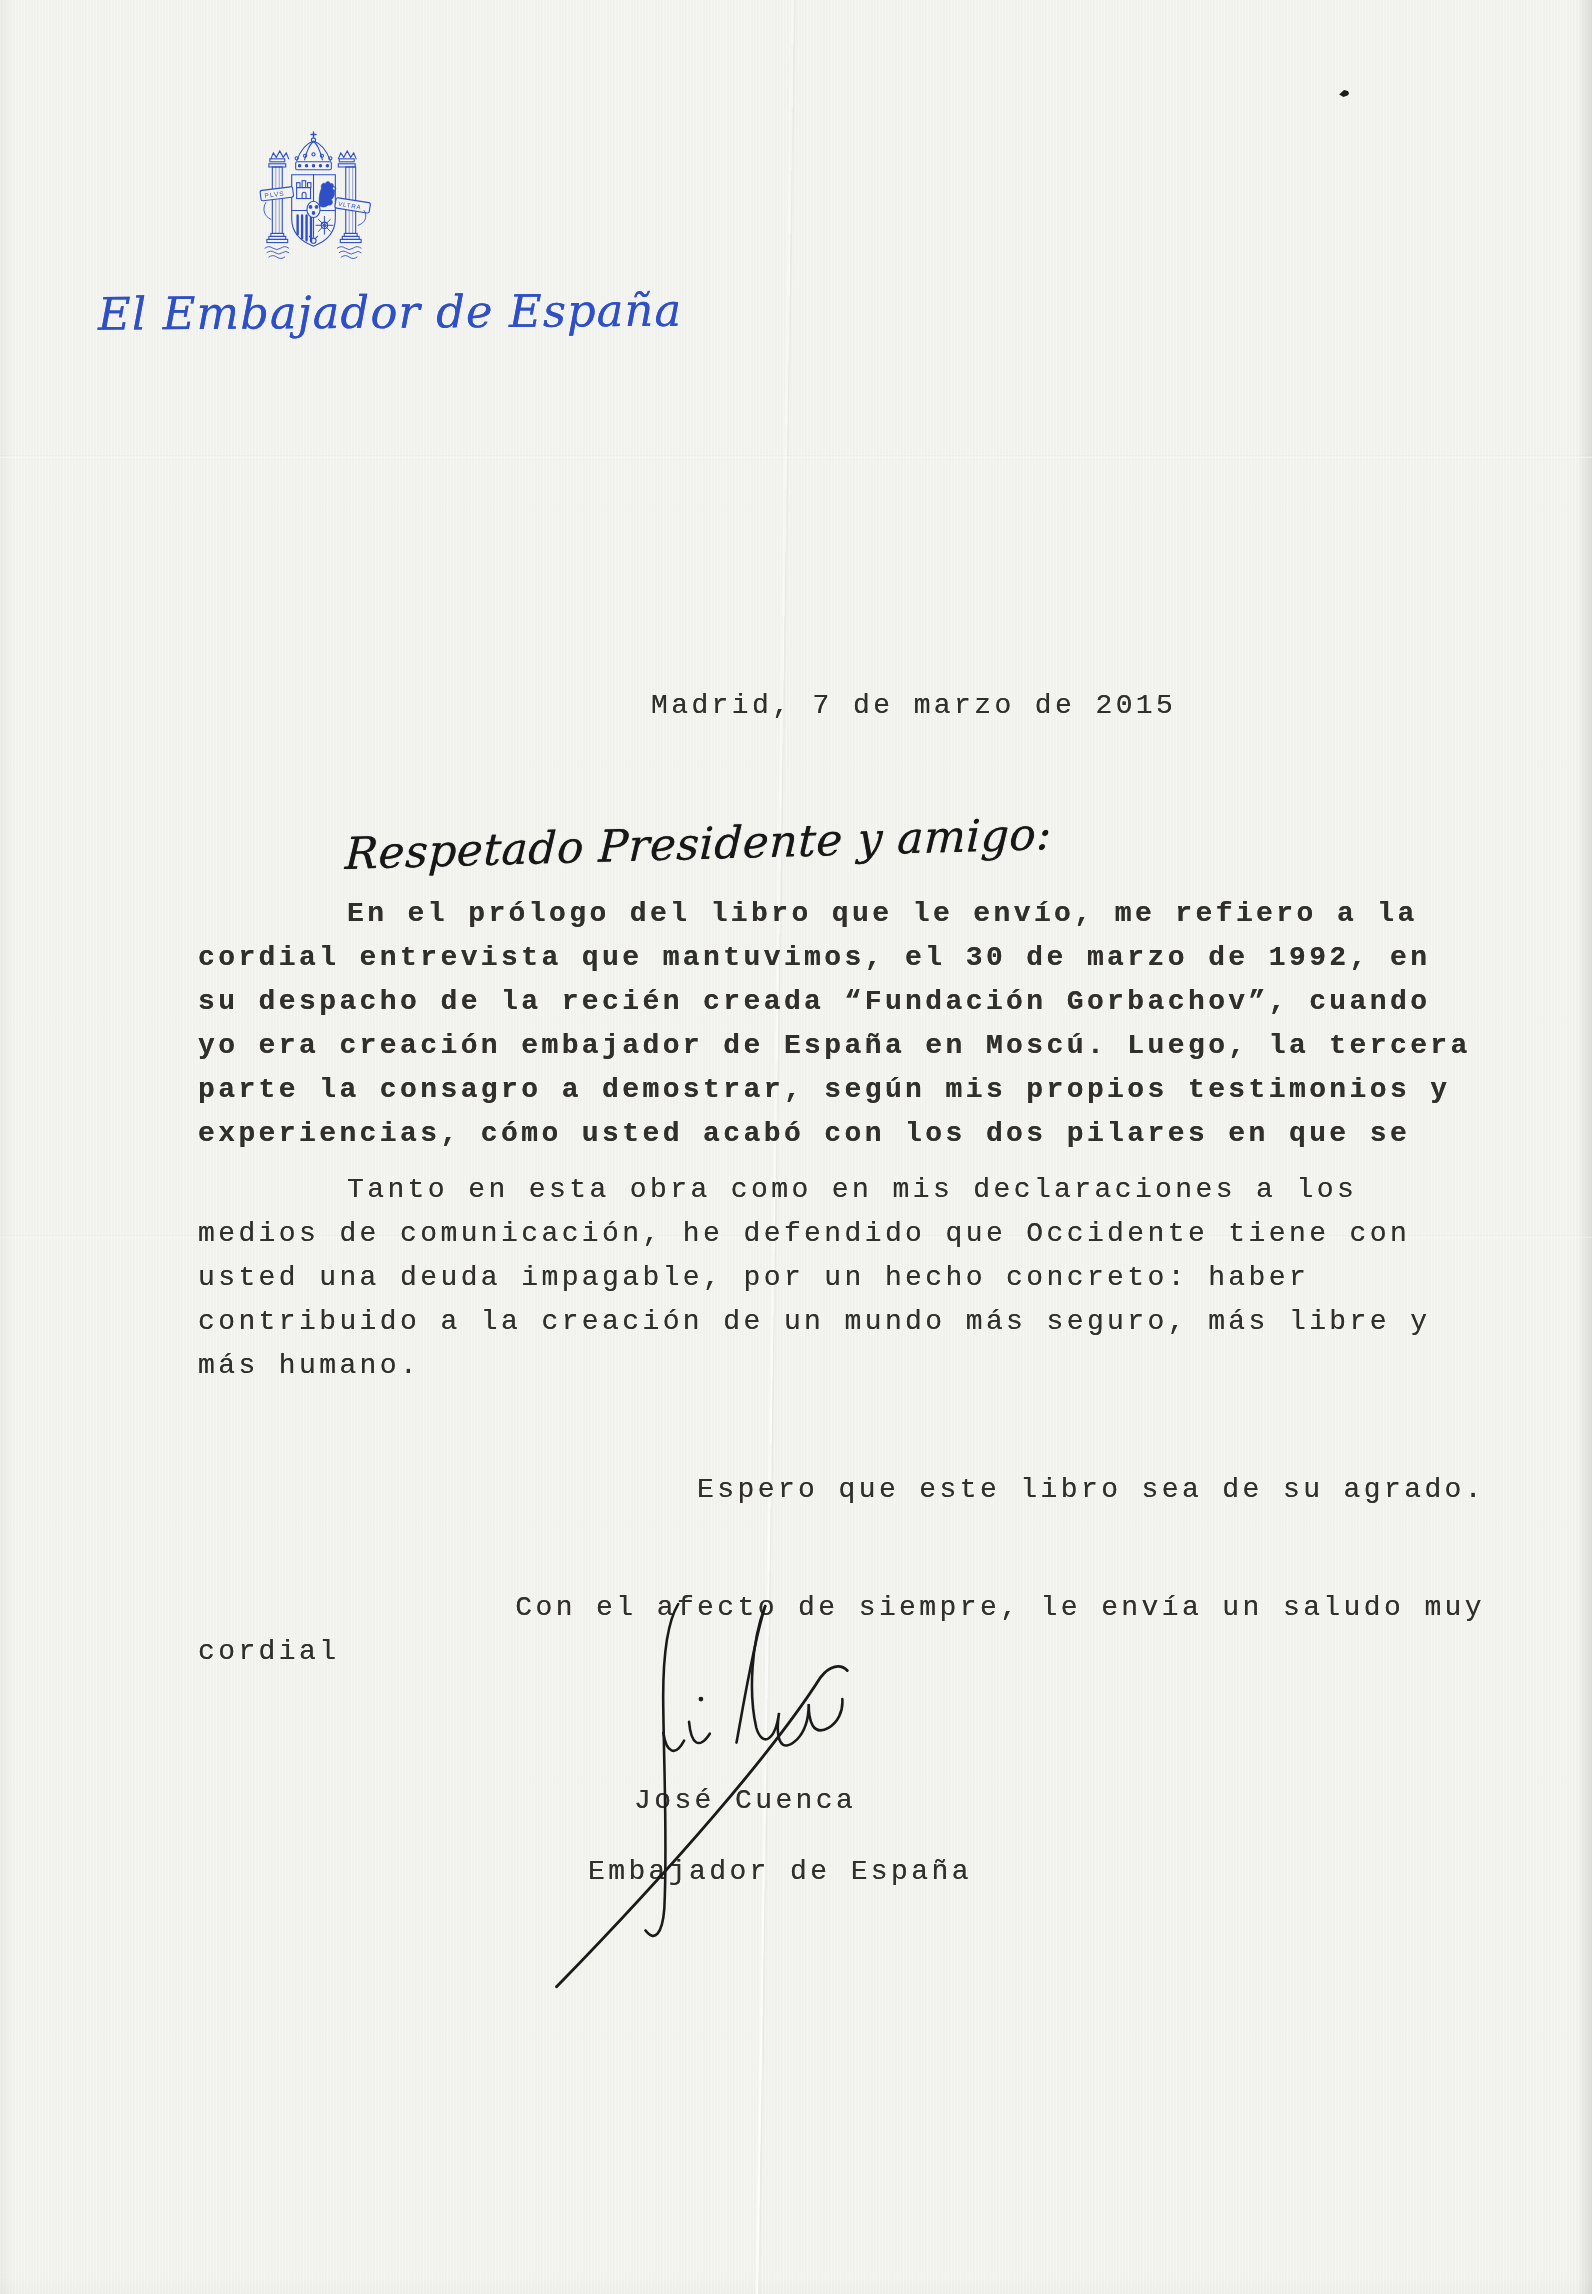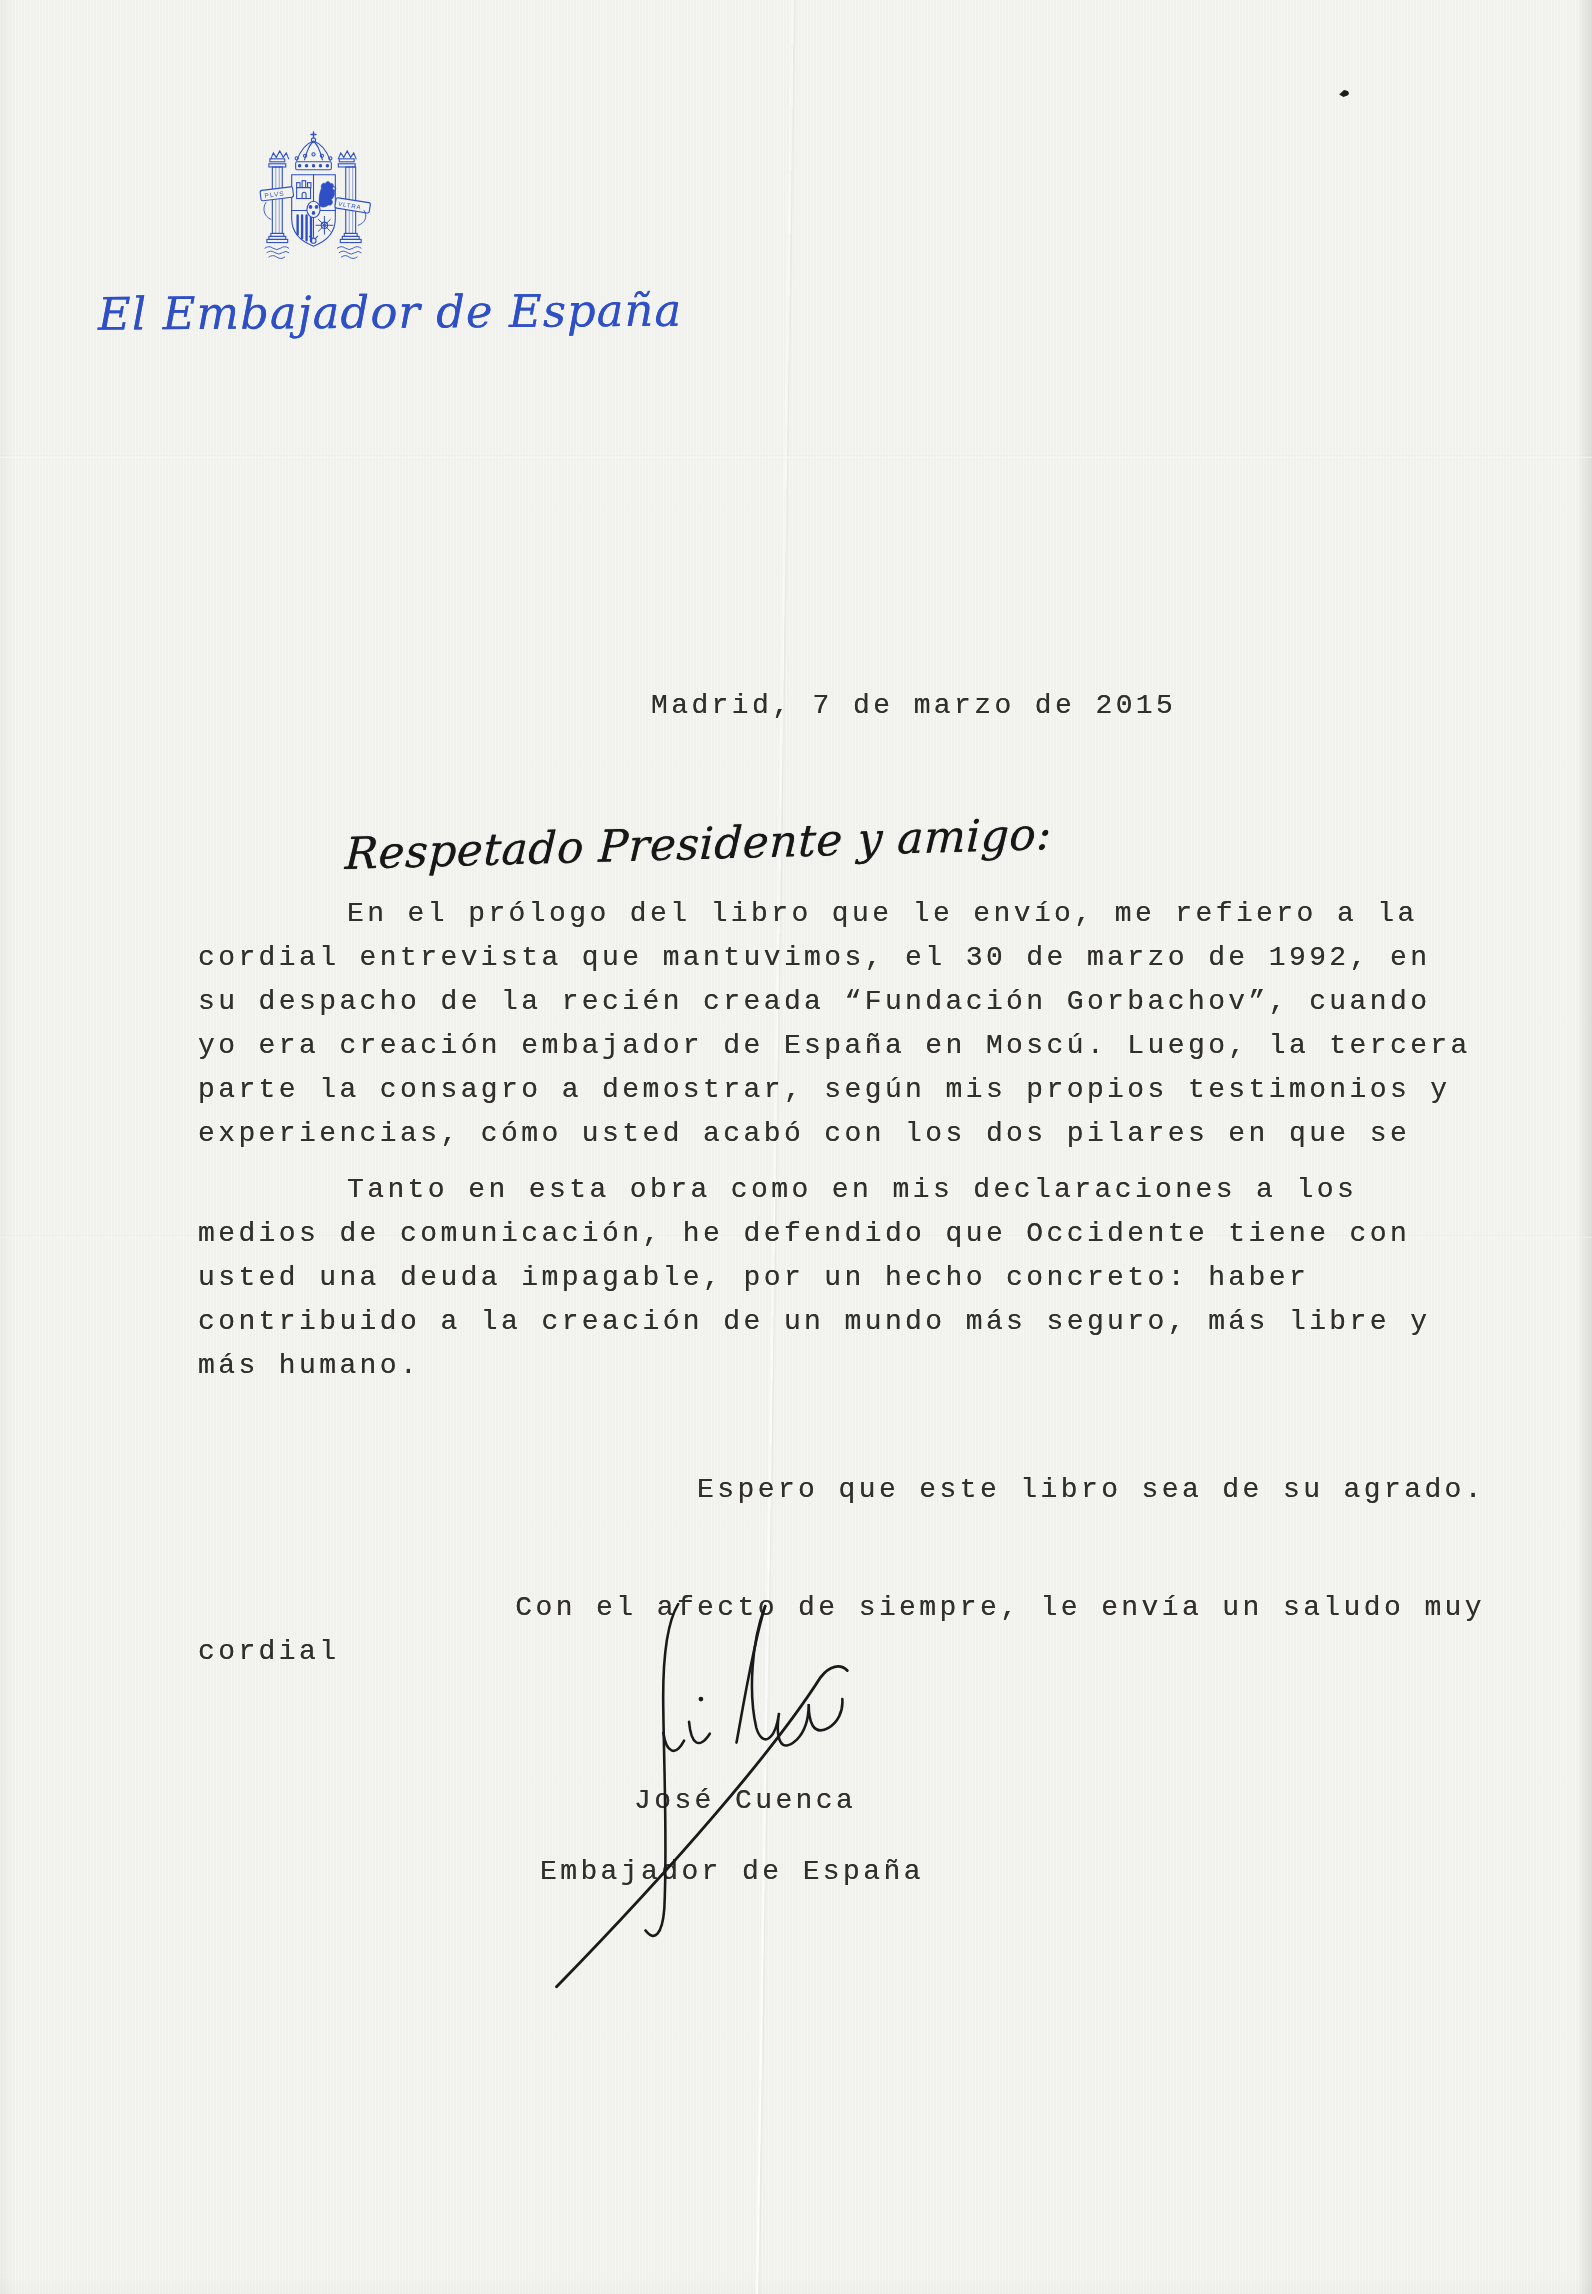--- a/index.html
+++ b/index.html
@@ -58,28 +58,28 @@
   .typed{
     position:absolute;
     font-family:"Liberation Mono","DejaVu Sans Mono", monospace;
     font-size:28px;color:#302f2c;letter-spacing:3.4px;
     white-space:nowrap;
     text-shadow:0 0 0.5px rgba(40,40,38,0.7);
   }
   .dateline{left:651px;top:690px;}
   .para{position:absolute;left:198px;width:1287px;}
   .para .line{height:44px;line-height:44px;}
-  .p1{top:892px;}
+  .p1{top:892px;font-weight:bold;}
   .p2{top:1168px;}
   .p3{top:1468px;}
   .p4{top:1538px;margin-top:48px;}
   .indent-a{padding-left:149px;}
   .indent-b{padding-left:170px;text-align:right;}
   .typed-name{left:634px;top:1785px;}
-  .typed-title{left:540px;top:1856px;}
+  .typed-title{left:588px;top:1856px;}
 
   
   .salutation{
     position:absolute;left:345px;top:818px;
     font-family:"DejaVu Serif", serif;font-style:italic;
     font-size:44px;color:#171717;letter-spacing:0.5px;
     transform:rotate(-1.6deg) skewX(-4deg);
     text-shadow:0 0 0.7px rgba(10,10,10,0.8);
     white-space:nowrap;
   }

